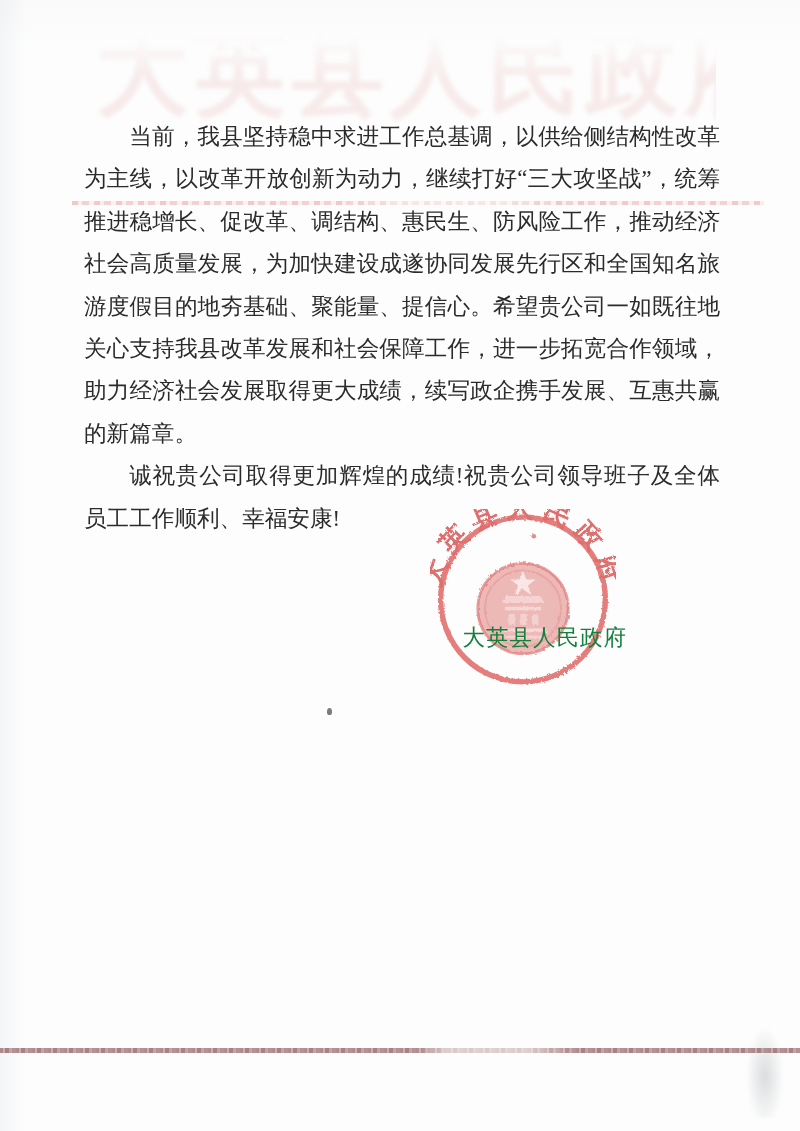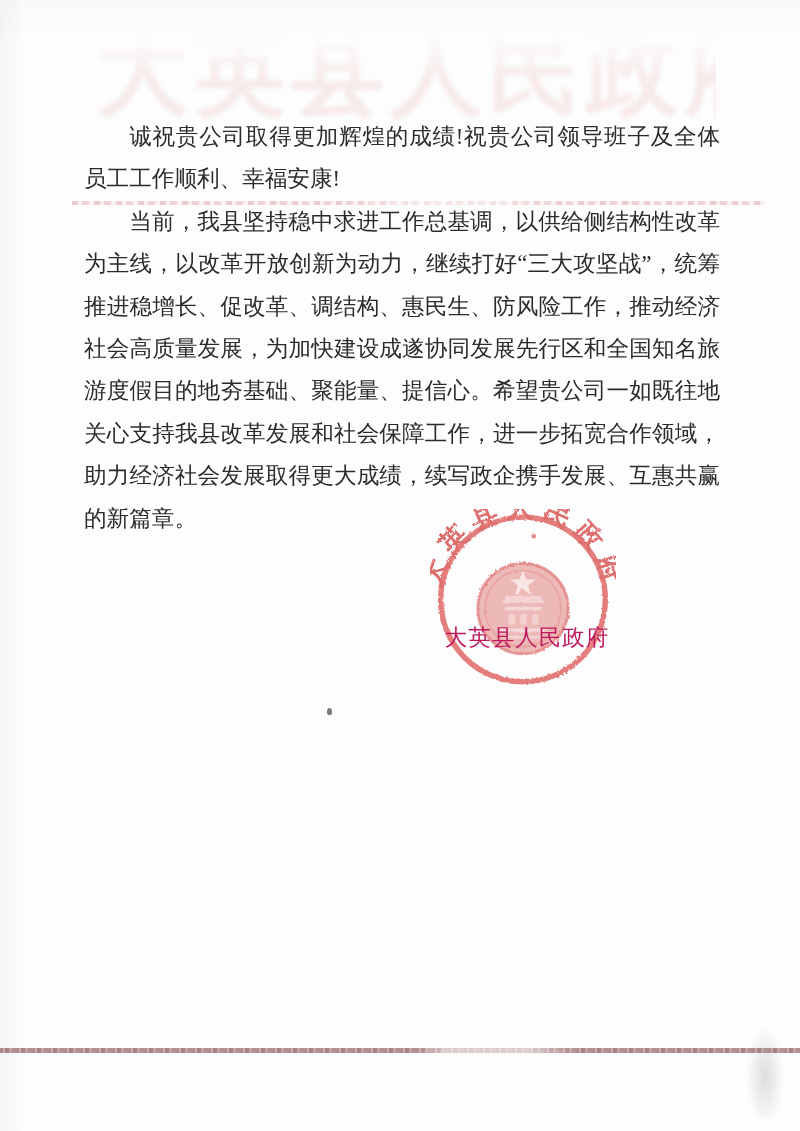--- a/index.html
+++ b/index.html
@@ -43,21 +43,21 @@
   
   .letter-body{
     position:absolute; left:84px; top:116px; width:636px;
     font-size:22.6px; line-height:42.4px; color:#2b2b2b;
     text-align:justify;
   }
   .letter-body p{ margin:0; text-indent:2em; }
   
   .signature{
     position:absolute; left:427px; top:622px; width:200px;
-    font-size:22.5px; letter-spacing:1px; color:#be185d; text-align:center;
+    font-size:22.5px; letter-spacing:1px; color:#15803d; text-align:right;
   }
   .date-line{
     position:absolute; left:425px; top:664px; width:210px;
     font-size:22px; letter-spacing:1.5px; color:#222; text-align:center;
   }
   
   .seal{ position:absolute; left:430px; top:509px; width:186px; height:181px; }
   
   .ink-speck{
     position:absolute; left:327px; top:708px; width:5px; height:7px;
@@ -84,22 +84,22 @@
 
   <div class="edge-top"></div>
   <div class="edge-left"></div>
 
   <div class="ghost-header">
     <div class="ghost-text">大英县人民政府</div>
   </div>
   <div class="ghost-rule"></div>
 
   <div class="letter-body">
+    <p>当前，我县坚持稳中求进工作总基调，以供给侧结构性改革为主线，以改革开放创新为动力，继续打好“三大攻坚战”，统筹推进稳增长、促改革、调结构、惠民生、防风险工作，推动经济社会高质量发展，为加快建设成遂协同发展先行区和全国知名旅游度假目的地夯基础、聚能量、提信心。希望贵公司一如既往地关心支持我县改革发展和社会保障工作，进一步拓宽合作领域，助力经济社会发展取得更大成绩，续写政企携手发展、互惠共赢的新篇章。</p>
     <p>诚祝贵公司取得更加辉煌的成绩!祝贵公司领导班子及全体员工工作顺利、幸福安康!</p>
-    <p>当前，我县坚持稳中求进工作总基调，以供给侧结构性改革为主线，以改革开放创新为动力，继续打好“三大攻坚战”，统筹推进稳增长、促改革、调结构、惠民生、防风险工作，推动经济社会高质量发展，为加快建设成遂协同发展先行区和全国知名旅游度假目的地夯基础、聚能量、提信心。希望贵公司一如既往地关心支持我县改革发展和社会保障工作，进一步拓宽合作领域，助力经济社会发展取得更大成绩，续写政企携手发展、互惠共赢的新篇章。</p>
   </div>
 
   <svg class="seal" viewBox="0 0 200 200" aria-hidden="true">
     <defs>
       <filter id="stamp" x="-10%" y="-10%" width="120%" height="120%">
         <feTurbulence type="fractalNoise" baseFrequency="0.32" numOctaves="2" result="n"></feTurbulence>
         <feDisplacementMap in="SourceGraphic" in2="n" scale="3.5"></feDisplacementMap>
         <feGaussianBlur stdDeviation="0.45"></feGaussianBlur>
       </filter>
       <path id="sealArc" d="M 20,146 A 92,92 0 1,1 180,146" fill="none"></path>

